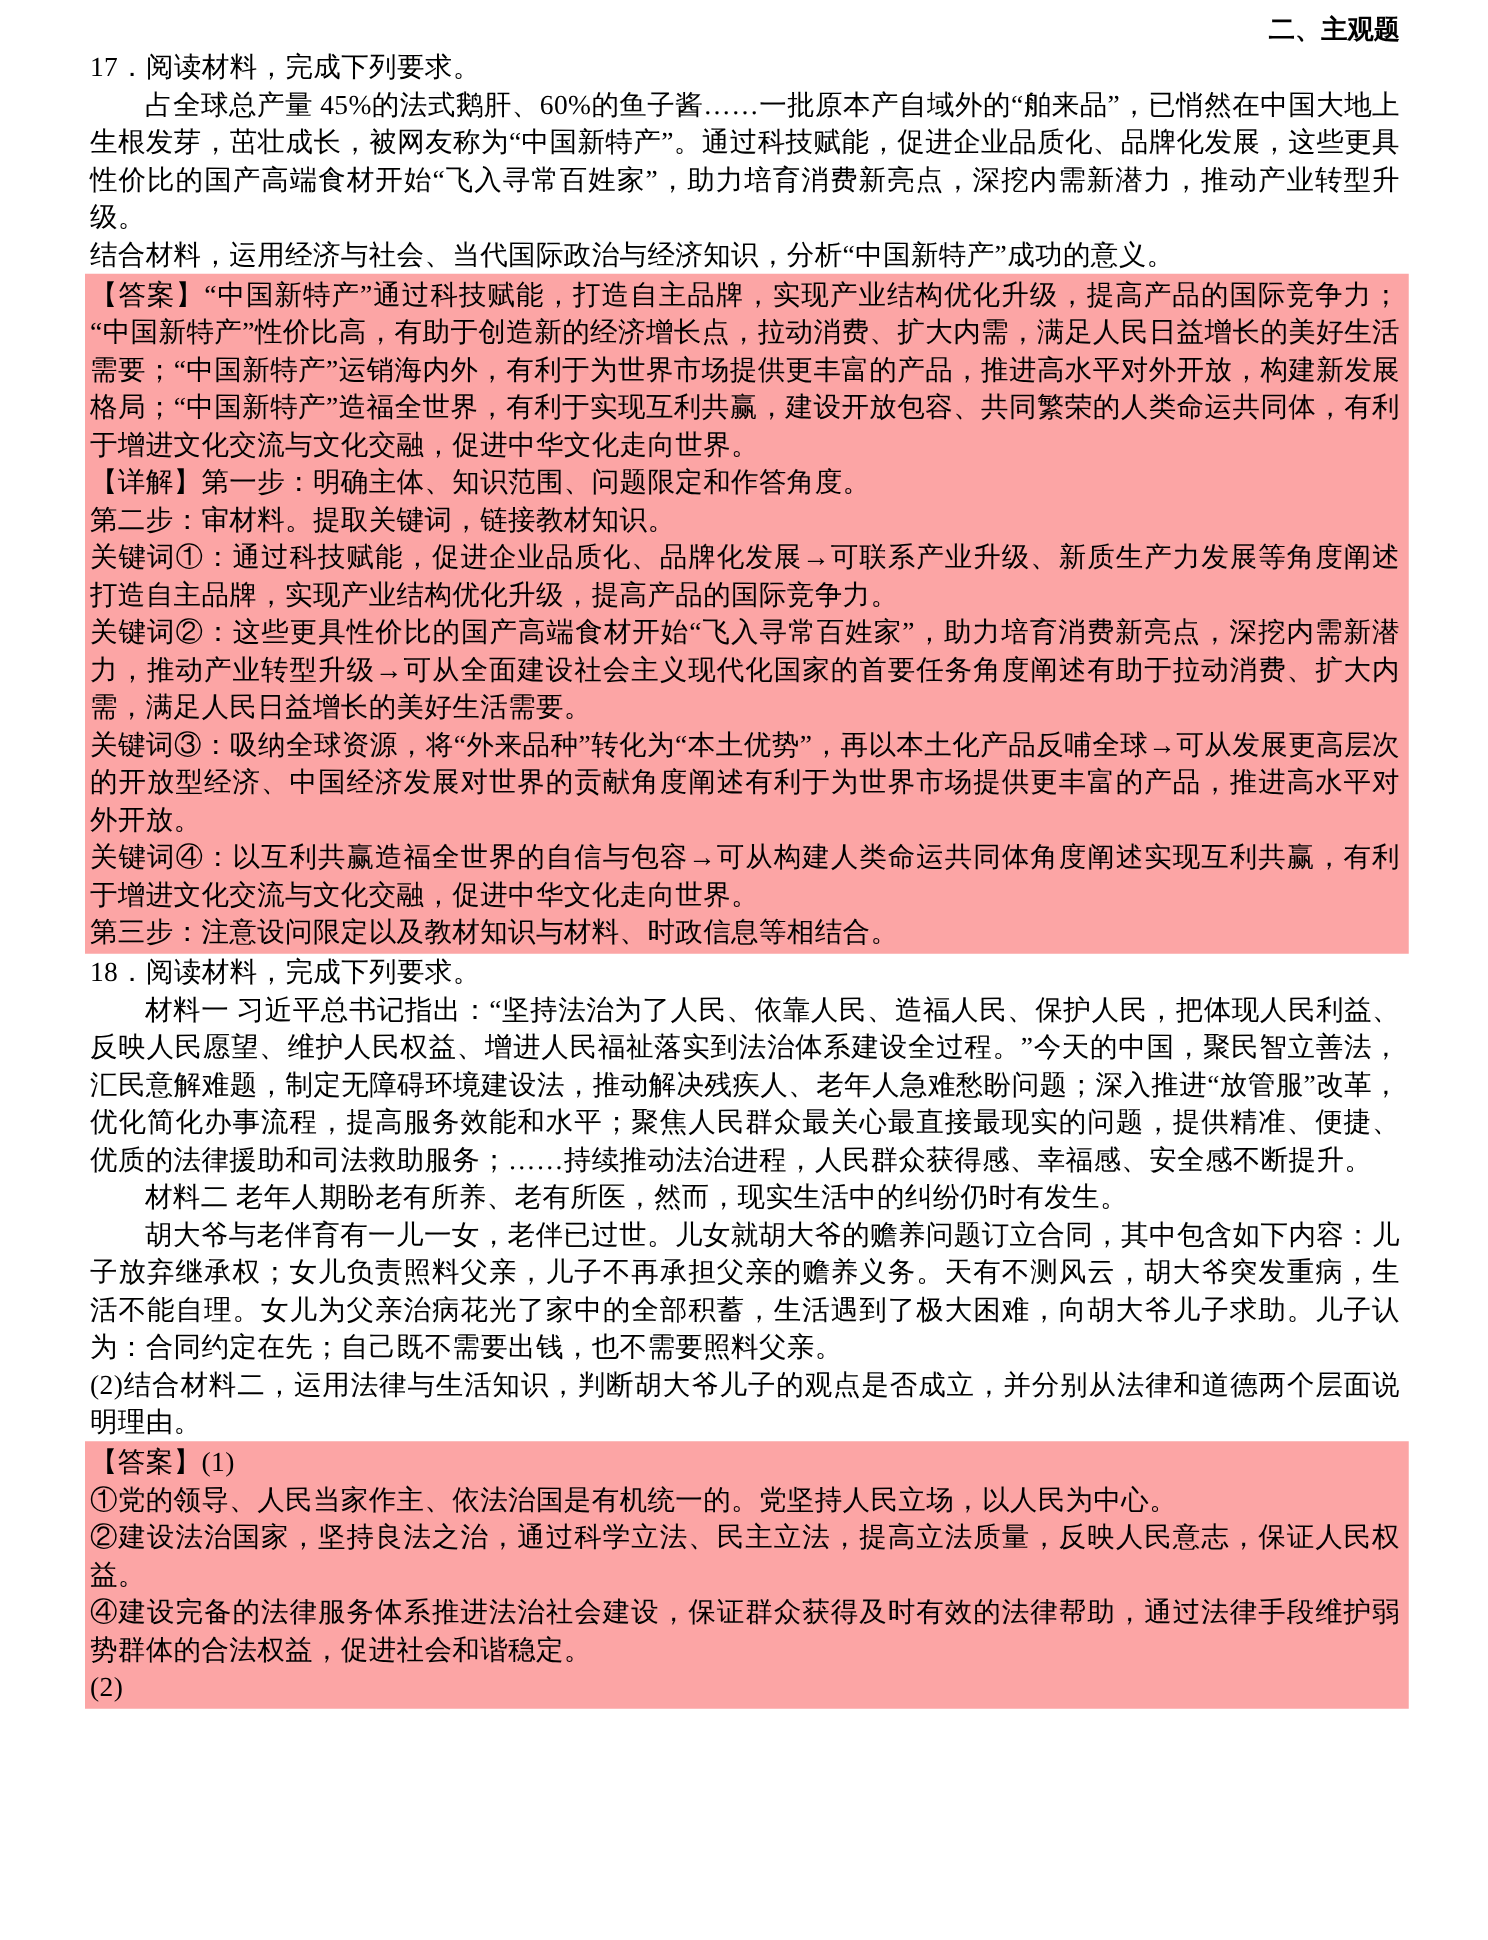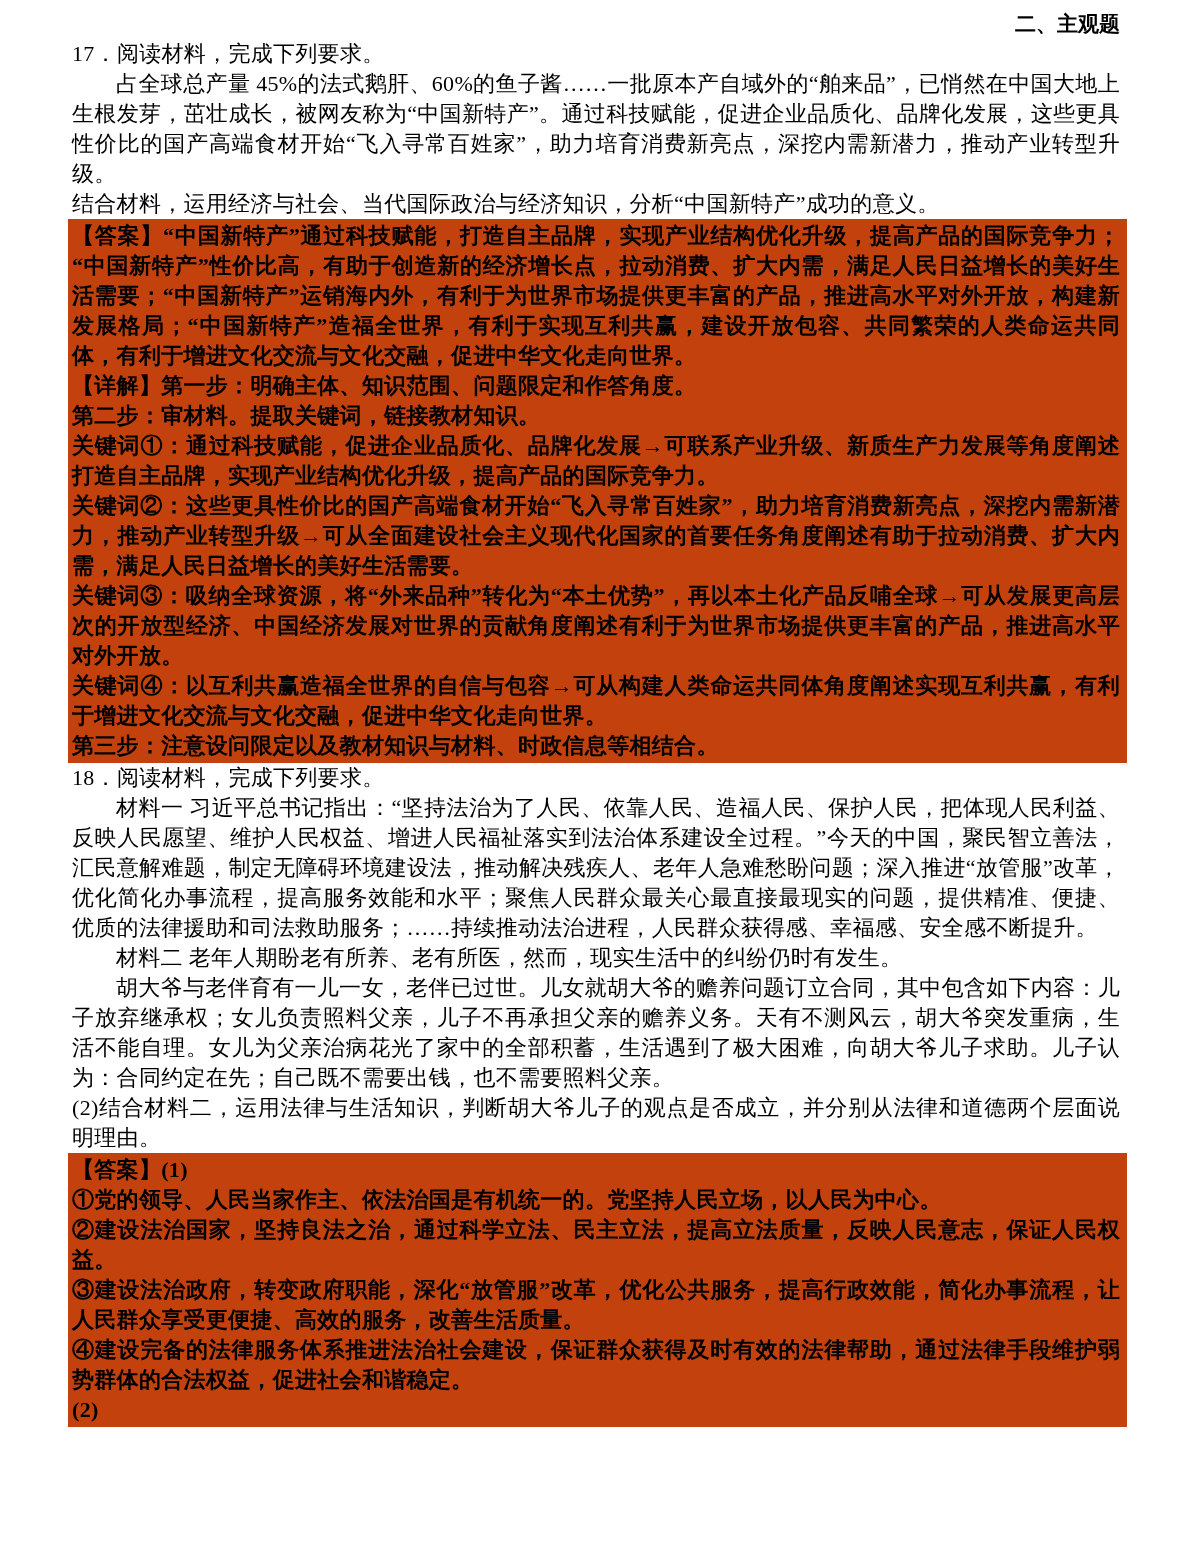--- a/index.html
+++ b/index.html
@@ -22,24 +22,23 @@
     text-align: right;
   }
   p.line {
     font-size: 22px;
     line-height: 30px;
     text-align: justify;
     letter-spacing: 0.3px;
   }
   .indent { text-indent: 2em; }
   .highlight {
-    background: #c2410c;
+    background: #fca5a5;
     margin: 0 -7px 0 -4px;
     padding: 2px 7px 2px 4px;
-    font-weight: bold;
   }
   .tail-gap { height: 12px; }
 </style>
 </head>
 <body>
 
 <div class="page">
 
   <h2 class="heading">二、主观题</h2>
 
@@ -61,20 +60,19 @@
   <p class="line">18．阅读材料，完成下列要求。</p>
   <p class="line indent">材料一  习近平总书记指出：“坚持法治为了人民、依靠人民、造福人民、保护人民，把体现人民利益、反映人民愿望、维护人民权益、增进人民福祉落实到法治体系建设全过程。”今天的中国，聚民智立善法，汇民意解难题，制定无障碍环境建设法，推动解决残疾人、老年人急难愁盼问题；深入推进“放管服”改革，优化简化办事流程，提高服务效能和水平；聚焦人民群众最关心最直接最现实的问题，提供精准、便捷、优质的法律援助和司法救助服务；……持续推动法治进程，人民群众获得感、幸福感、安全感不断提升。</p>
   <p class="line indent">材料二  老年人期盼老有所养、老有所医，然而，现实生活中的纠纷仍时有发生。</p>
   <p class="line indent">胡大爷与老伴育有一儿一女，老伴已过世。儿女就胡大爷的赡养问题订立合同，其中包含如下内容：儿子放弃继承权；女儿负责照料父亲，儿子不再承担父亲的赡养义务。天有不测风云，胡大爷突发重病，生活不能自理。女儿为父亲治病花光了家中的全部积蓄，生活遇到了极大困难，向胡大爷儿子求助。儿子认为：合同约定在先；自己既不需要出钱，也不需要照料父亲。</p>
   <p class="line">(2)结合材料二，运用法律与生活知识，判断胡大爷儿子的观点是否成立，并分别从法律和道德两个层面说明理由。</p>
 
   <div class="highlight">
     <p class="line">【答案】(1)</p>
     <p class="line">①党的领导、人民当家作主、依法治国是有机统一的。党坚持人民立场，以人民为中心。</p>
     <p class="line">②建设法治国家，坚持良法之治，通过科学立法、民主立法，提高立法质量，反映人民意志，保证人民权益。</p>
-    <p class="line">③建设法治政府，转变政府职能，深化“放管服”改革，优化公共服务，提高行政效能，简化办事流程，让人民群众享受更便捷、高效的服务，改善生活质量。</p>
     <p class="line">④建设完备的法律服务体系推进法治社会建设，保证群众获得及时有效的法律帮助，通过法律手段维护弱势群体的合法权益，促进社会和谐稳定。</p>
     <p class="line">(2)</p>
   </div>
 
   <div class="tail-gap"></div>
 
 </div>
 
 </body></html>

